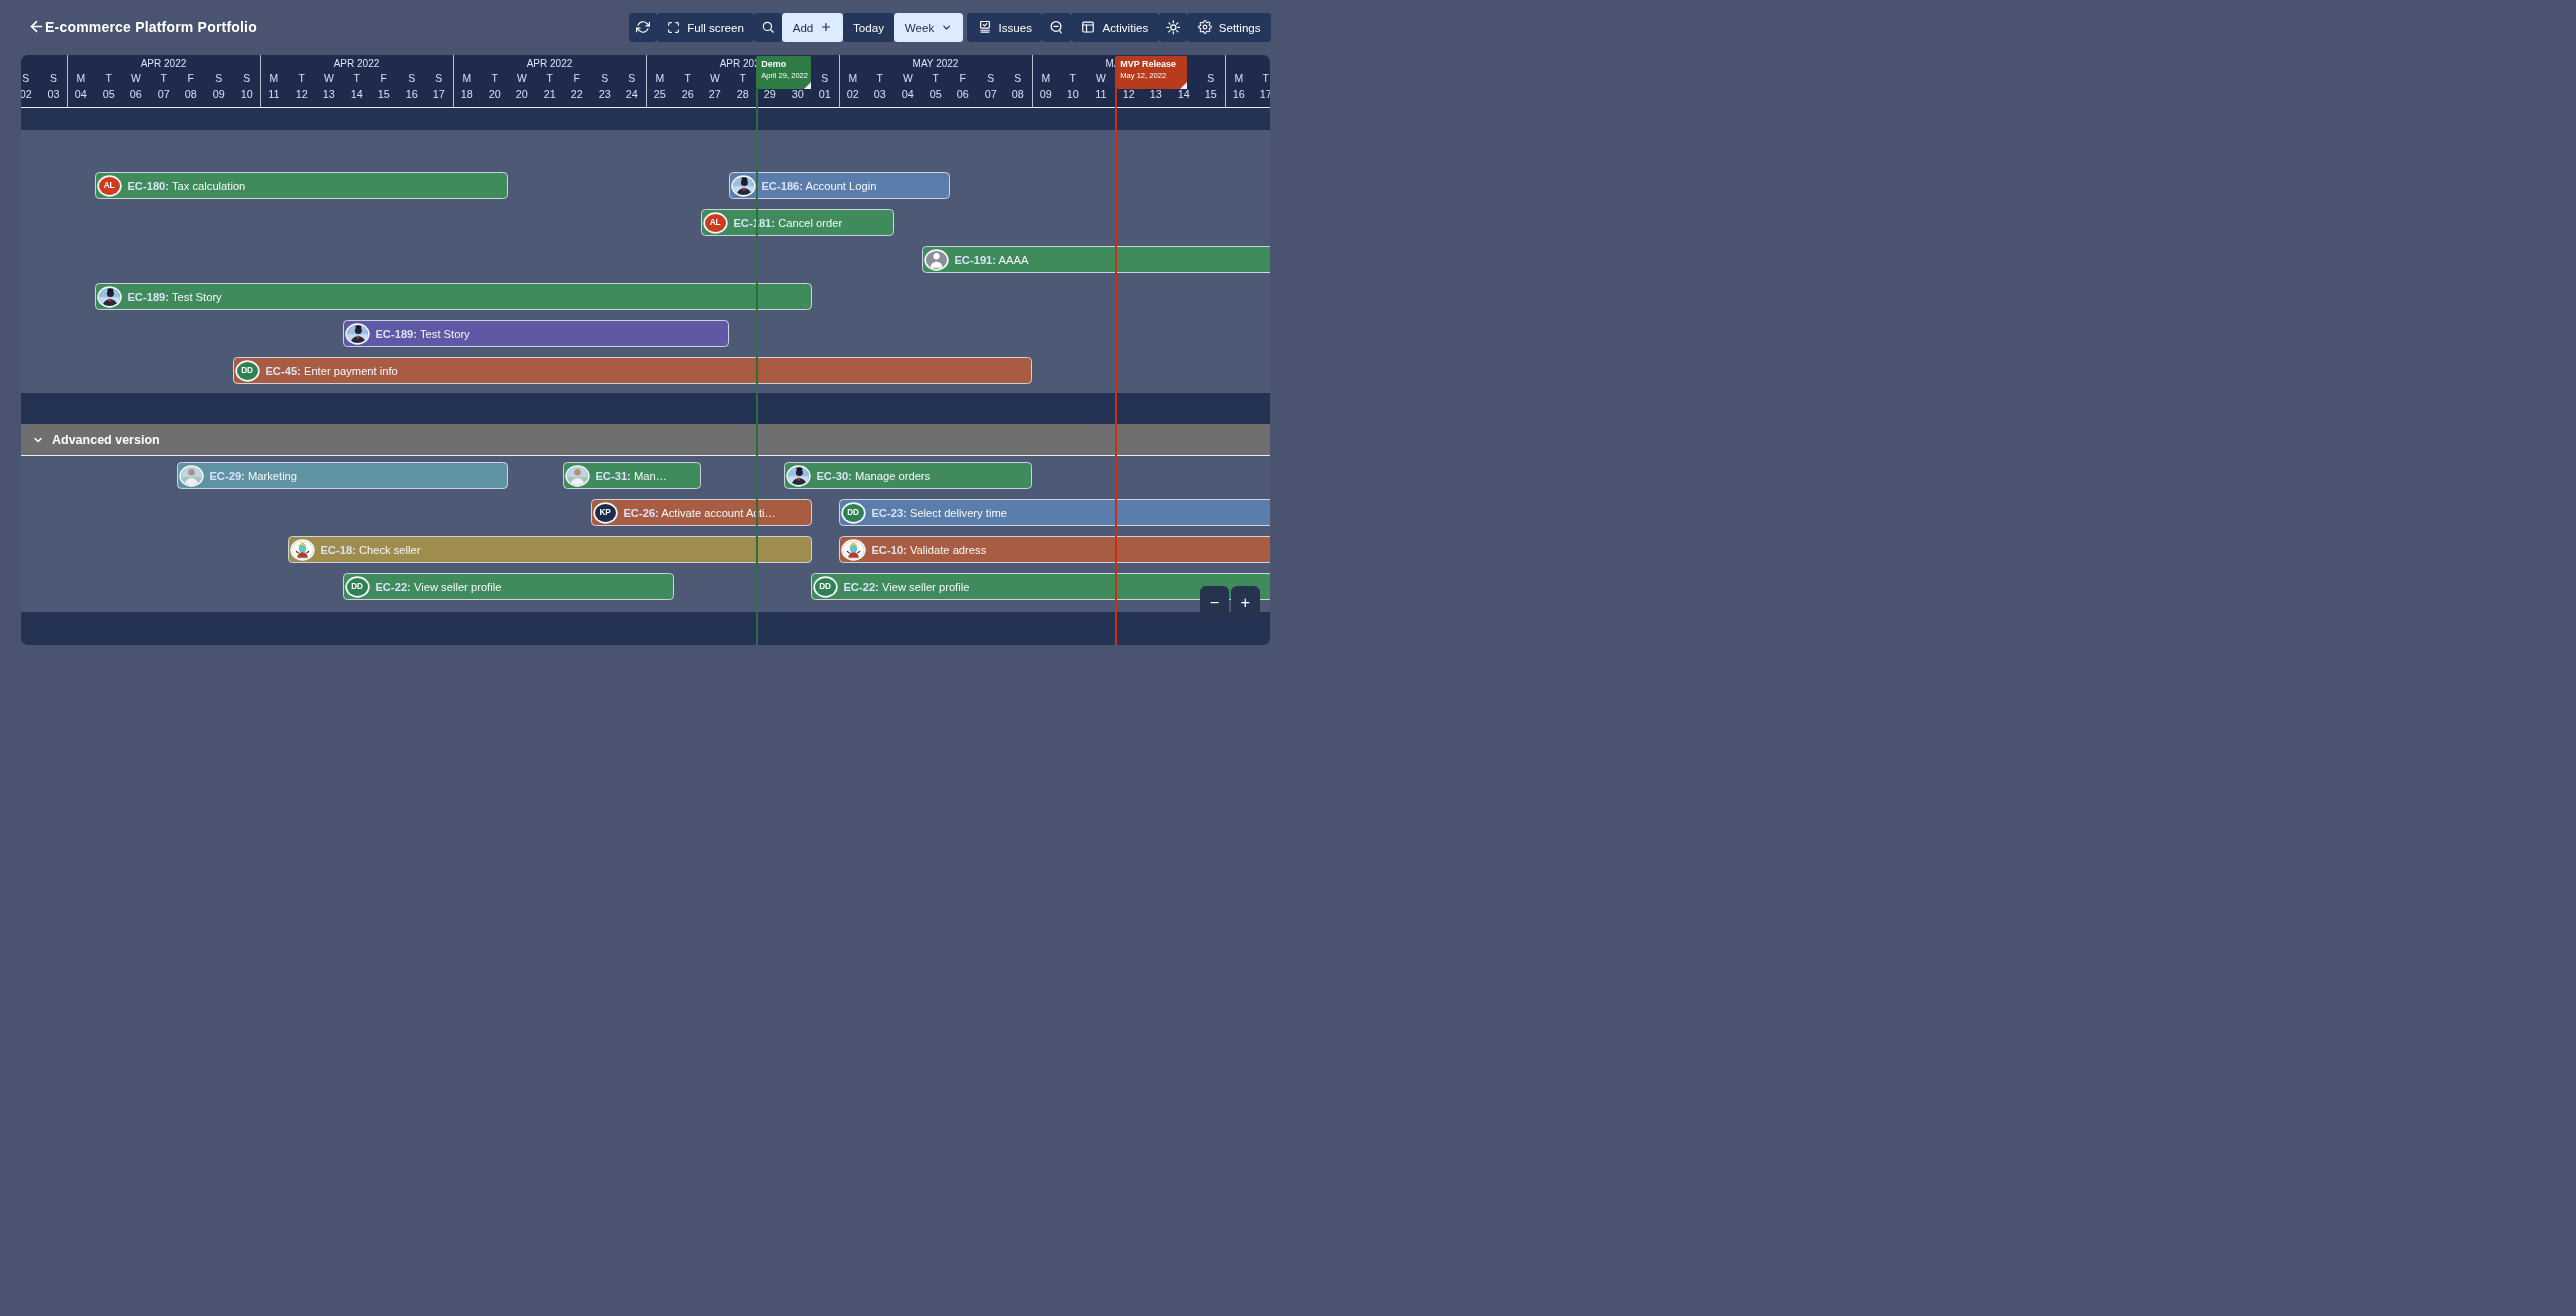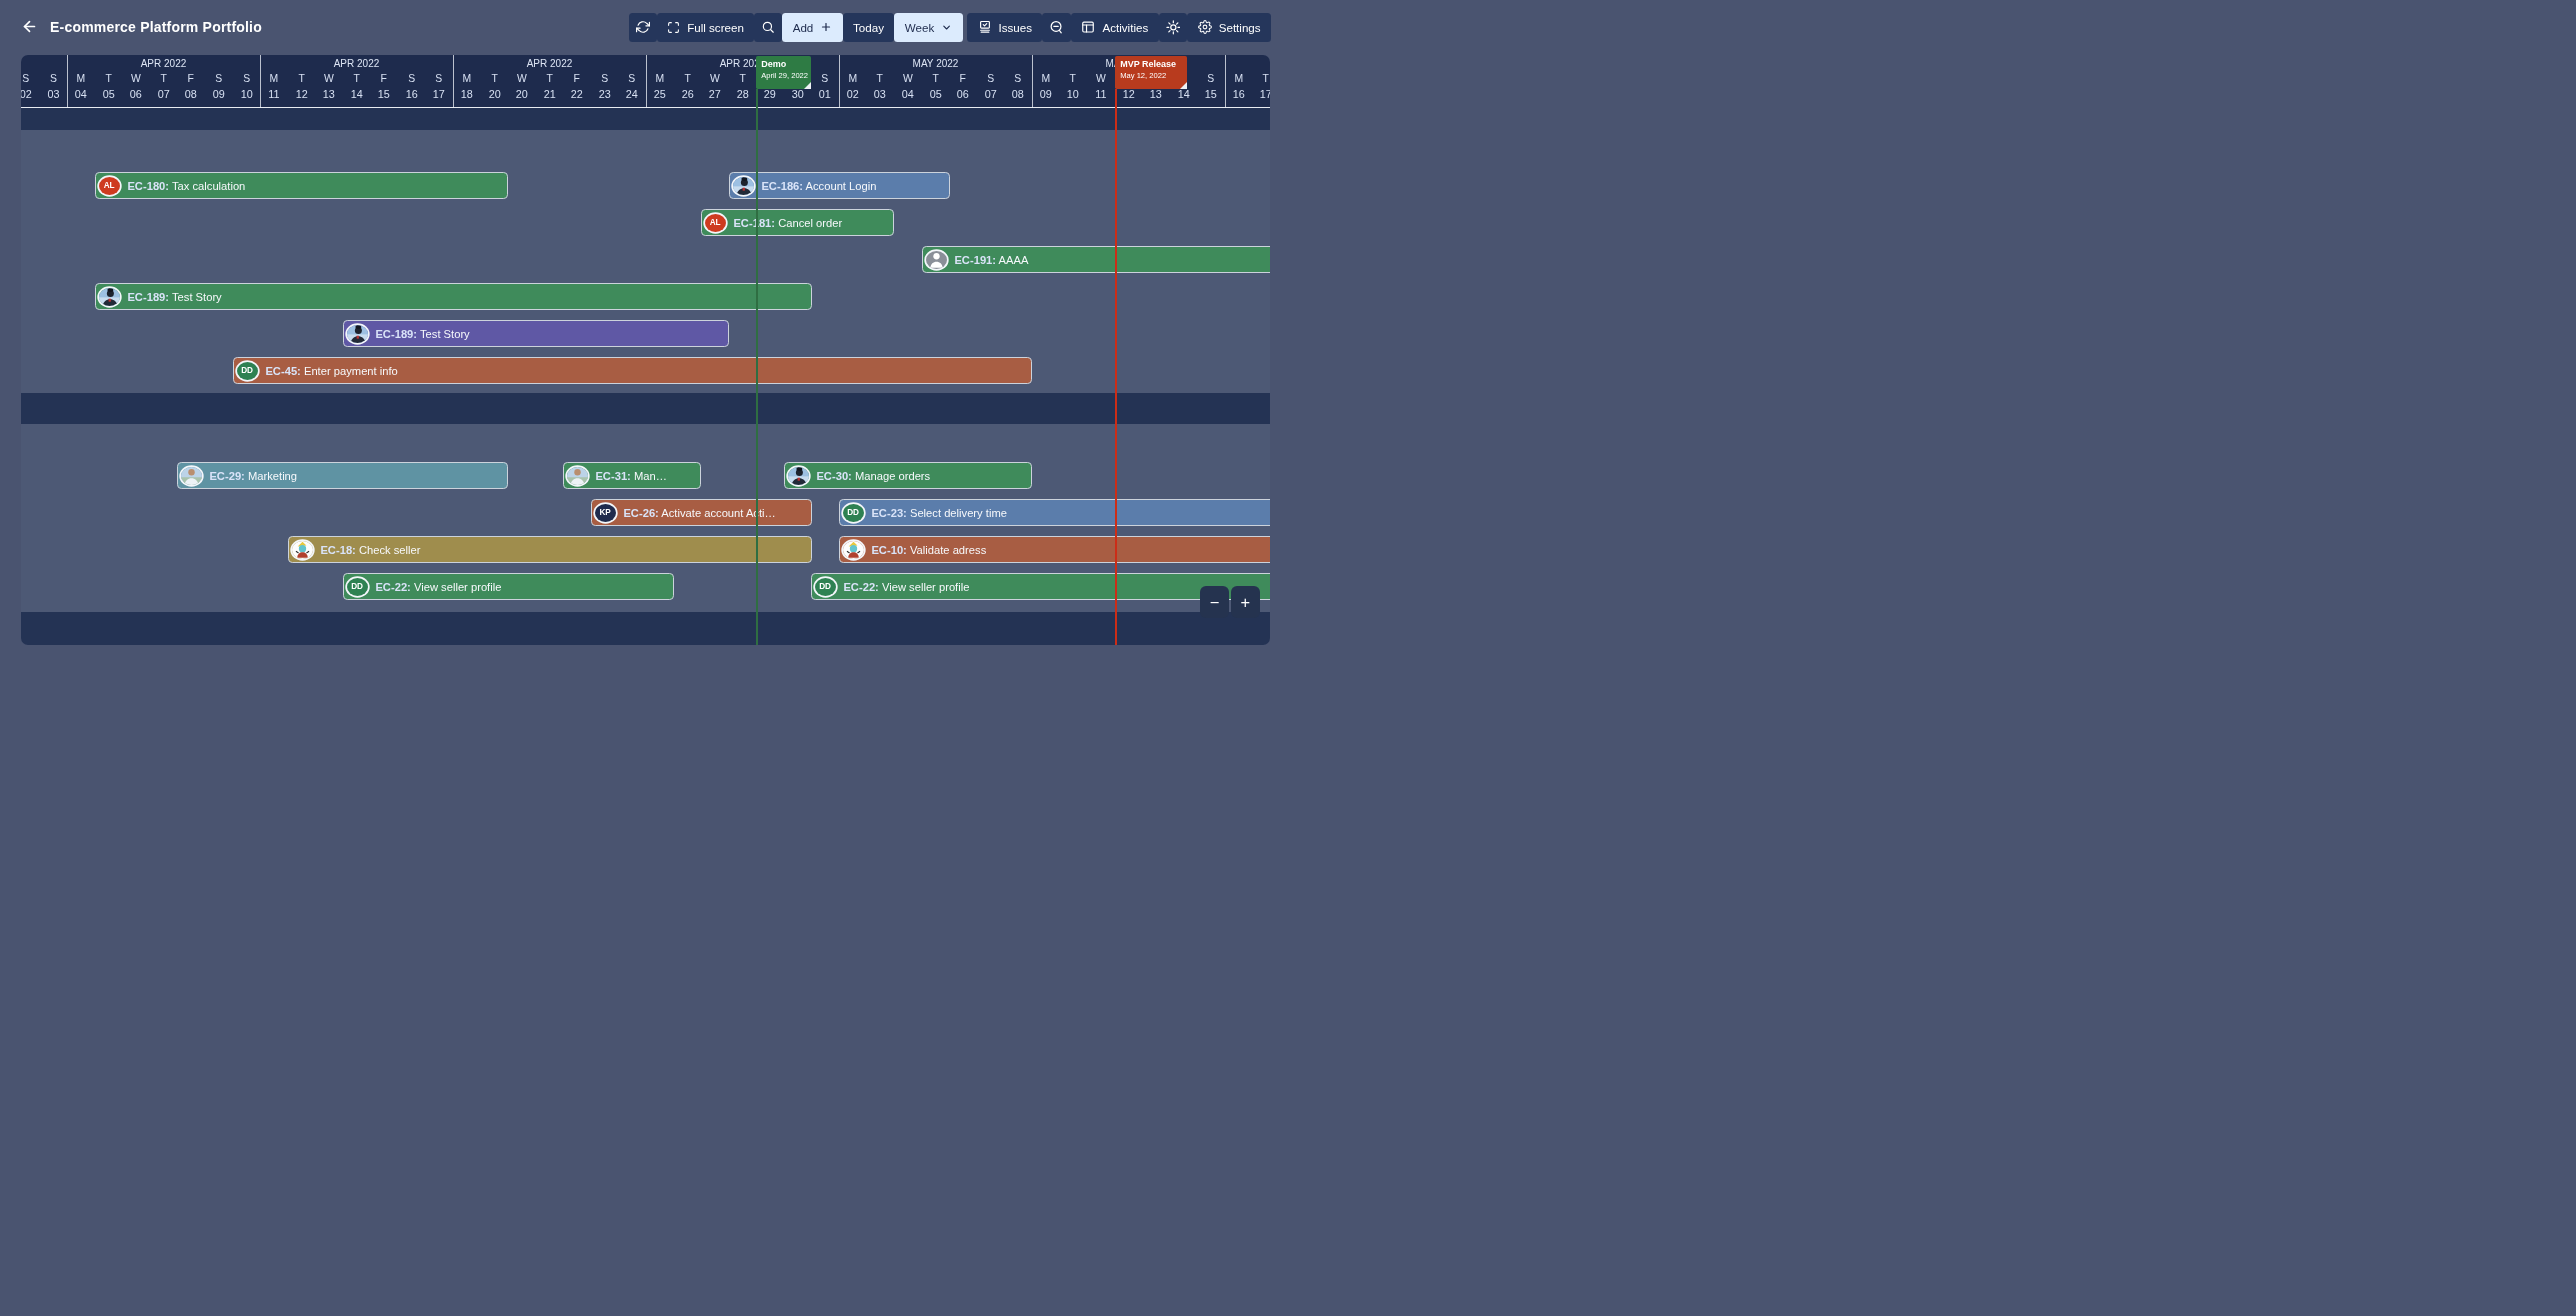--- a/index.html
+++ b/index.html
@@ -2,21 +2,21 @@
 <html style="font-size:14px"><head>
 <meta charset="utf-8">
 <style>
   * { margin:0; padding:0; box-sizing:border-box; }
   html,body { width:1288px; height:658px; overflow:hidden; }
   body { font-family:"Liberation Sans", sans-serif; background:#4a5470; }
   #app { position:relative; width:1288px; height:658px; }
 
   
   #topbar { position:absolute; top:0; left:0; width:100%; height:55px; }
-  #title-wrap { position:absolute; left:21px; top:0; height:53px; display:flex; align-items:center; gap:12px; }
+  #title-wrap { position:absolute; left:28px; top:0; height:53px; display:flex; align-items:center; gap:0; }
   #page-title { color:#fff; font-size:14px; font-weight:700; letter-spacing:0.2px; }
   #toolbar { position:absolute; right:17px; top:13px; display:flex; align-items:stretch; height:28.5px; }
   .tb-btn { display:flex; align-items:center; gap:7px; padding:0 10.4px; background:#25365b; border:none;
             border-radius:3.5px; color:#fff; font-size:11.6px; font-family:inherit; cursor:pointer; height:28.5px; }
   .tb-btn.square { padding:0 7px; }
   .tb-btn.light { background:#dcebfd; color:#1e2b4d; font-weight:400; }
   .tb-btn svg { display:block; }
   .gap-left { margin-left:4.3px; }
 
   
@@ -433,20 +433,28 @@
             <path d="M4 24c.5-6 4-9 8.7-9 4.8 0 8 3 8.6 9z" fill="#222a38"></path>
             <rect x="11" y="14.5" width="2.6" height="3.4" fill="#b33"></rect>
           </svg>
         </div>
         <span><span class="code">EC-189:</span><span class="sum"> Test Story</span></span>
       </div>
       <div class="bar" style="background: rgb(168, 93, 67); left: 212px; width: 799px; top: 302px;">
         <div class="avatar" style="background: rgb(46, 129, 82);">DD</div>
         <span><span class="code">EC-45:</span><span class="sum"> Enter payment info</span></span>
       </div>
+      <div class="section-hdr" style="top: 369px;">
+        <span style="display: flex;">
+          <svg width="12" height="12" viewBox="0 0 24 24" class="icon-stroke" style="stroke-width:3">
+            <path d="M6 9l6 6 6-6"></path>
+          </svg>
+        </span>
+        <span>Advanced version</span>
+      </div>
       <div class="bar" style="background: rgb(95, 147, 163); left: 156px; width: 331px; top: 407px;">
         <div class="avatar">
           <svg viewBox="0 0 24 24">
             <rect width="24" height="24" fill="#bcd3e8"></rect>
             <rect y="14" width="24" height="10" fill="#a9c3ad"></rect>
             <circle cx="12" cy="8.2" r="3.7" fill="#b98e6f"></circle>
             <path d="M4 23.5c.5-5.5 3.8-8.3 8-8.3s7.5 2.8 8 8.3z" fill="#edf2f6"></path>
           </svg>
         </div>
         <span><span class="code">EC-29:</span><span class="sum"> Marketing</span></span>

